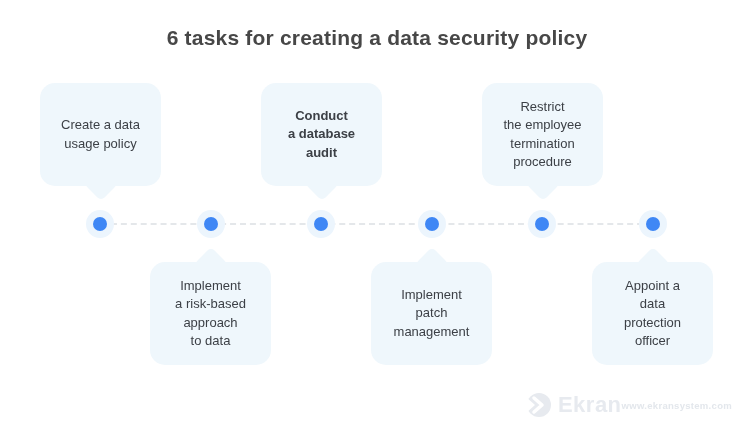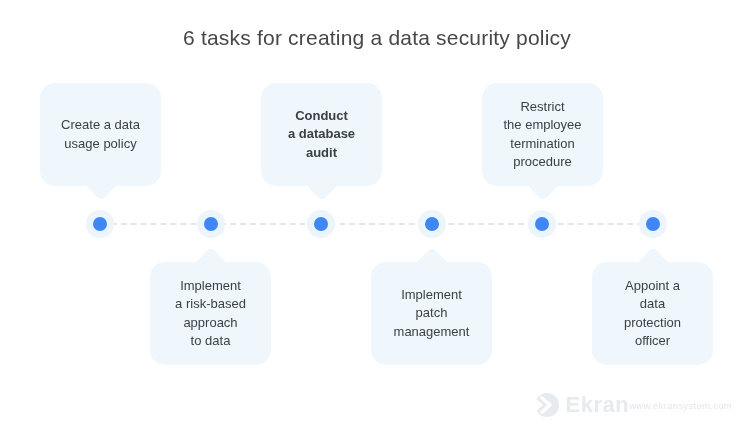--- a/index.html
+++ b/index.html
@@ -6,21 +6,21 @@
   .canvas{
     position:relative;
     width:754px;height:426px;
     background:#ffffff;
     font-family:"Liberation Sans", sans-serif;
     overflow:hidden;
   }
   .title{
     position:absolute;left:0;top:26px;width:754px;
     text-align:center;
-    font-size:21px;font-weight:400;
+    font-size:21px;font-weight:700;
     color:#474747;
     letter-spacing:.2px;
   }
   
   .timeline-line{
     position:absolute;
     left:101px;top:223px;width:552px;height:0;
     border-top:2px dashed #e4e7ea;
   }
   .dot{
@@ -73,21 +73,21 @@
     user-select:none;
   }
   .brand-row{
     display:flex;align-items:center;gap:6px;
   }
   .brand-name{
     font-size:22px;font-weight:700;color:#e7eaef;letter-spacing:.5px;
   }
   .brand-site{
     margin-top:1px;
-    font-size:9.5px;font-weight:400;color:#e3e7ec;letter-spacing:.3px;
+    font-size:9.5px;font-weight:700;color:#e3e7ec;letter-spacing:.3px;
   }
 </style>
 </head>
 <body>
 
 <div class="canvas">
 
   <div class="title">6 tasks for creating a data security policy</div>
 
   <div class="timeline-line"></div>

